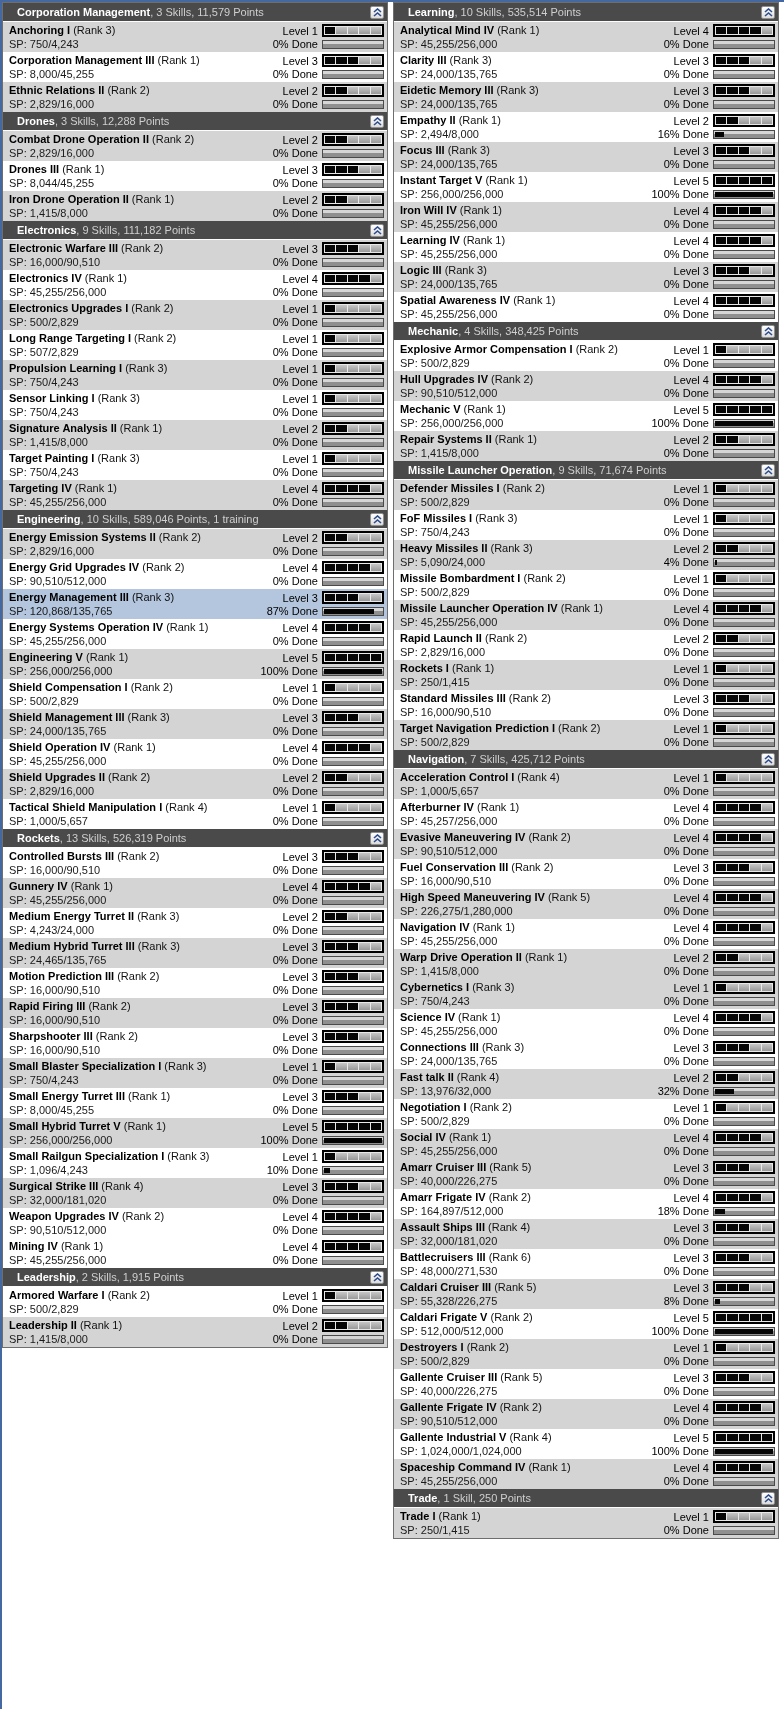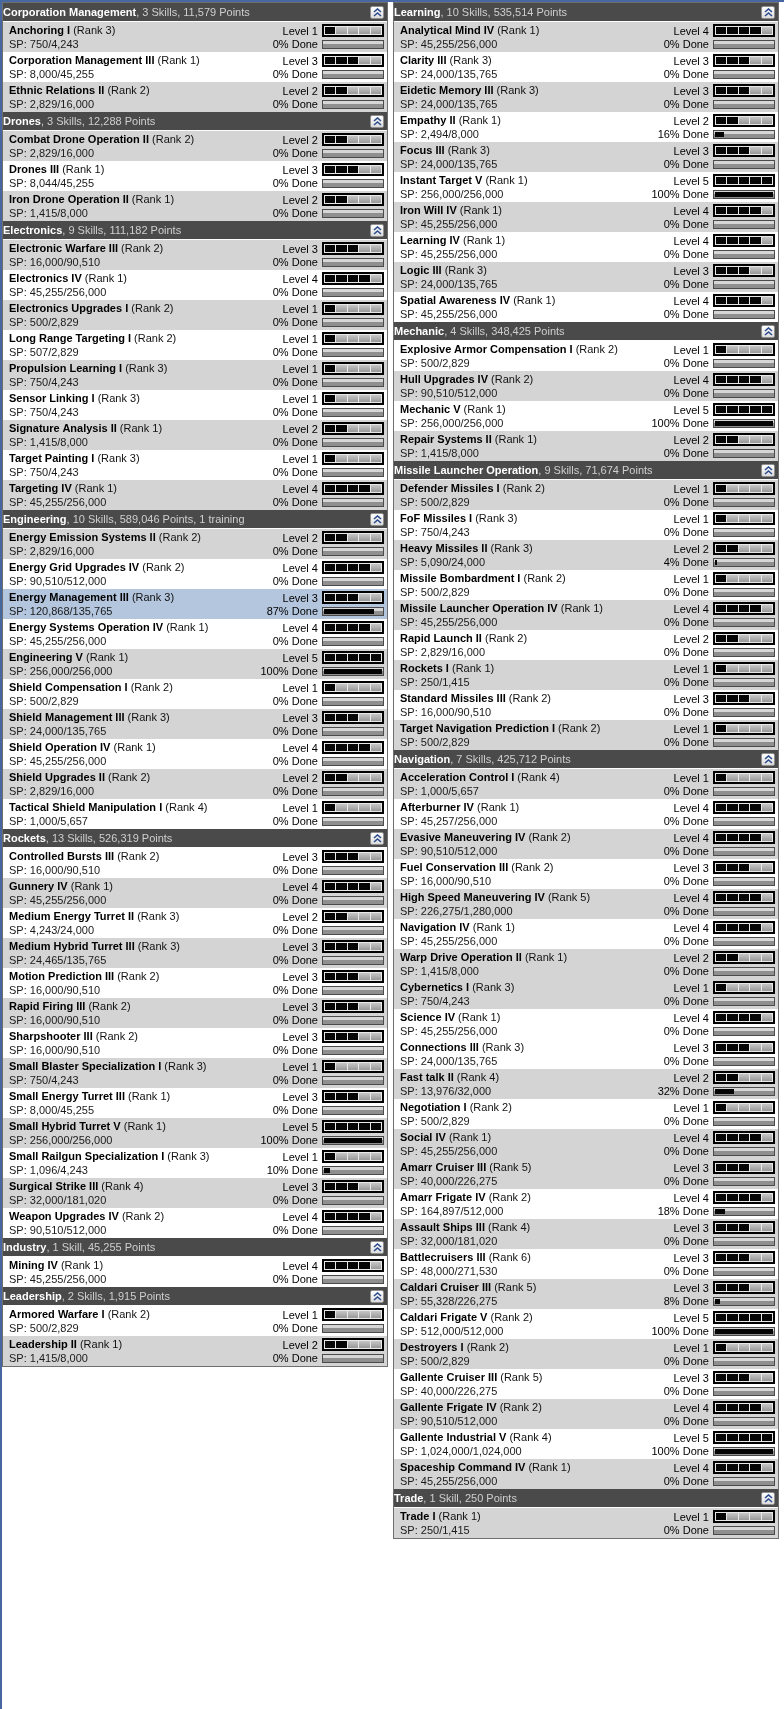--- a/index.html
+++ b/index.html
@@ -6,21 +6,21 @@
   body{
     width:784px;min-height:1709px;background:#ffffff;
     font-family:"Liberation Sans",sans-serif;font-size:11px;color:#000;
     border-top:2px solid #4668a0;border-left:2px solid #4668a0;
     box-sizing:border-box;
   }
   .wrap{display:flex;gap:5px;align-items:flex-start}
   .col{width:386px;border:1px solid #6e6e6e;background:#fff;box-sizing:border-box}
   .sec-header{
     background:#4a4a4a;color:#fff;height:18px;display:flex;align-items:center;
-    padding:0 3px 0 0;border-bottom:1px solid #fdfdfd;white-space:nowrap;overflow:hidden;
+    padding:0 3px 0 14px;border-bottom:1px solid #fdfdfd;white-space:nowrap;overflow:hidden;
   }
   .sec-title{font-weight:bold}
   .sec-meta{color:#cfcfcf}
   .collapse-btn{
     margin-left:auto;width:14px;height:13px;flex:0 0 auto;
     background:linear-gradient(#ffffff,#dcdcdc);border:1px solid #8f8f8f;border-radius:2px;
     display:flex;align-items:center;justify-content:center;cursor:pointer;box-sizing:border-box;
   }
   .skill{
     display:flex;justify-content:space-between;
@@ -1019,32 +1019,20 @@
             </span>
           </div>
           <div class="done-line">
             <span class="done-label">0% Done</span>
             <span class="pbar">
               <span class="pfill" style="width: 0%; display: block;"></span>
             </span>
           </div>
         </div>
       </div>
-      <div class="sec-header">
-        <span class="sec-title">Industry</span>
-        <span class="sec-meta">, 1 Skill, 45,255 Points</span>
-        <span class="collapse-btn">
-          <span style="display: flex; align-items: center; justify-content: center;">
-            <svg width="9" height="9" viewBox="0 0 9 9">
-              <polyline points="1 4 4.5 1 8 4" fill="none" stroke="#2e4d8e" stroke-width="1.6"></polyline>
-              <polyline points="1 8 4.5 5 8 8" fill="none" stroke="#2e4d8e" stroke-width="1.6"></polyline>
-            </svg>
-          </span>
-        </span>
-      </div>
       <div class="skill shade-white">
         <div class="skill-left">
           <div><span class="skill-name">Mining IV</span> <span class="skill-rank">(Rank 1)</span></div>
           <div class="skill-sp">SP: 45,255/256,000</div>
         </div>
         <div class="skill-right">
           <div class="lvl-line">
             <span class="lvl-label">Level 4</span>
             <span class="lvl-box">
               <span class="seg filled"></span>

